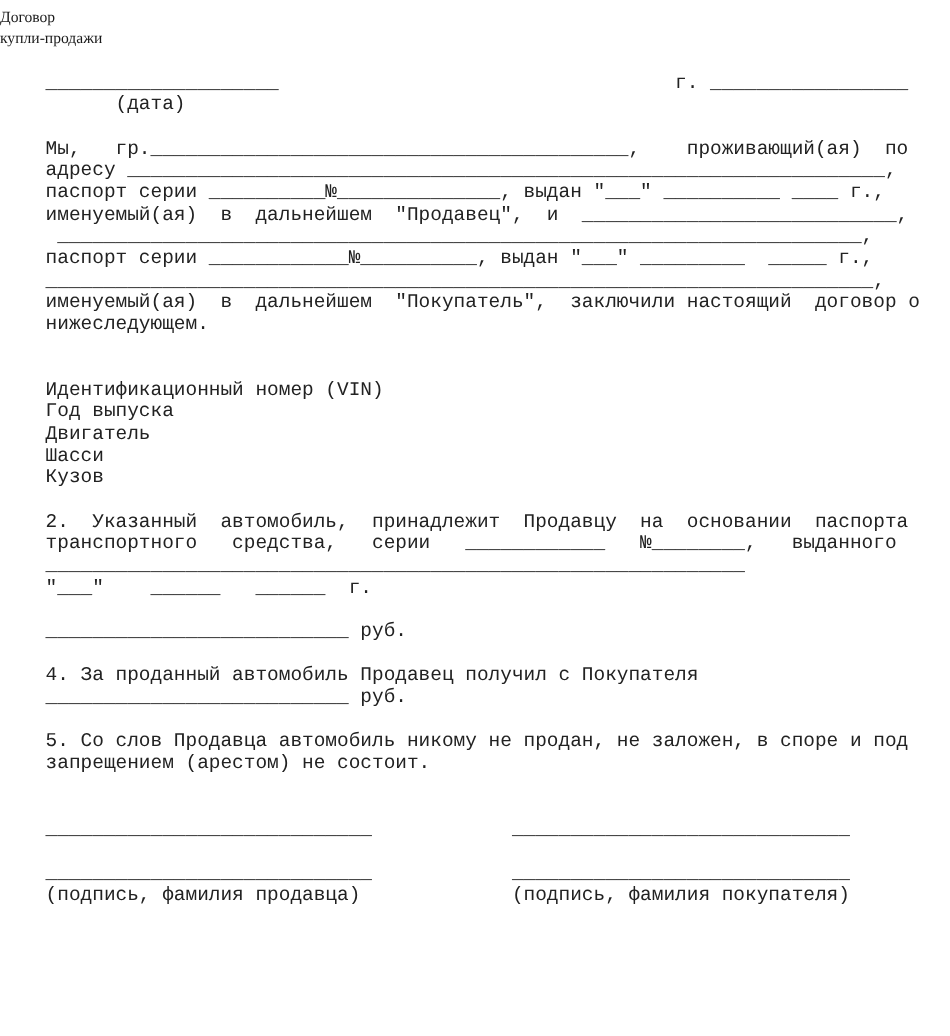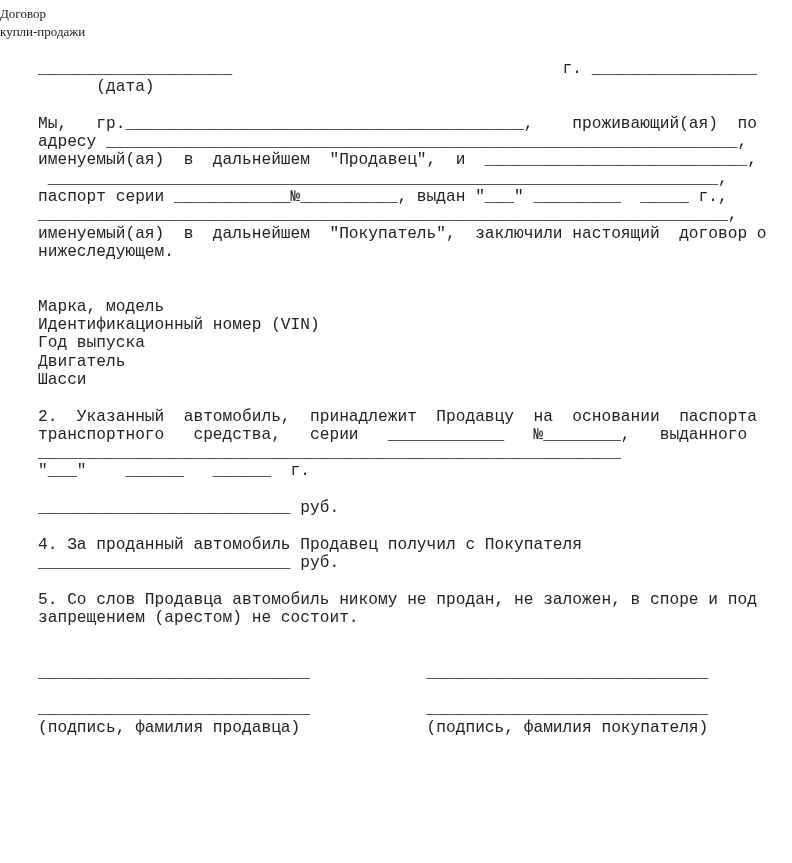--- a/index.html
+++ b/index.html
@@ -38,33 +38,34 @@
 <div class="page">
   <div class="title-line">Договор</div>
   <div class="title-line">купли-продажи</div>
   <div class="doc-body">
       <div class="line"></div>
       <div class="line">____________________                                  г. _________________</div>
       <div class="line">      (дата)</div>
       <div class="line"></div>
       <div class="line">Мы,   гр._________________________________________,    проживающий(ая)  по</div>
       <div class="line">адресу _________________________________________________________________,</div>
+      <div class="line">паспорт серии __________№______________, выдан "___" __________ ____ г.,</div>
       <div class="line">именуемый(ая)  в  дальнейшем  "Продавец",  и  ___________________________,</div>
       <div class="line"> _____________________________________________________________________,</div>
       <div class="line">паспорт серии ____________№__________, выдан "___" _________  _____ г.,</div>
       <div class="line">_______________________________________________________________________,</div>
       <div class="line">именуемый(ая)  в  дальнейшем  "Покупатель",  заключили настоящий  договор о</div>
       <div class="line">нижеследующем.</div>
       <div class="line"></div>
       <div class="line"></div>
-      <div class="line">Марка, модель</div>
       <div class="line">Идентификационный номер (VIN)</div>
       <div class="line">Год выпуска</div>
       <div class="line">Двигатель</div>
       <div class="line">Шасси</div>
+      <div class="line">Кузов</div>
       <div class="line"></div>
       <div class="line">2.  Указанный  автомобиль,  принадлежит  Продавцу  на  основании  паспорта</div>
       <div class="line">транспортного   средства,   серии   ____________   №________,   выданного</div>
       <div class="line">____________________________________________________________</div>
       <div class="line">"___"    ______   ______  г.</div>
       <div class="line"></div>
       <div class="line">__________________________ руб.</div>
       <div class="line"></div>
       <div class="line">4. За проданный автомобиль Продавец получил с Покупателя</div>
       <div class="line">__________________________ руб.</div>

